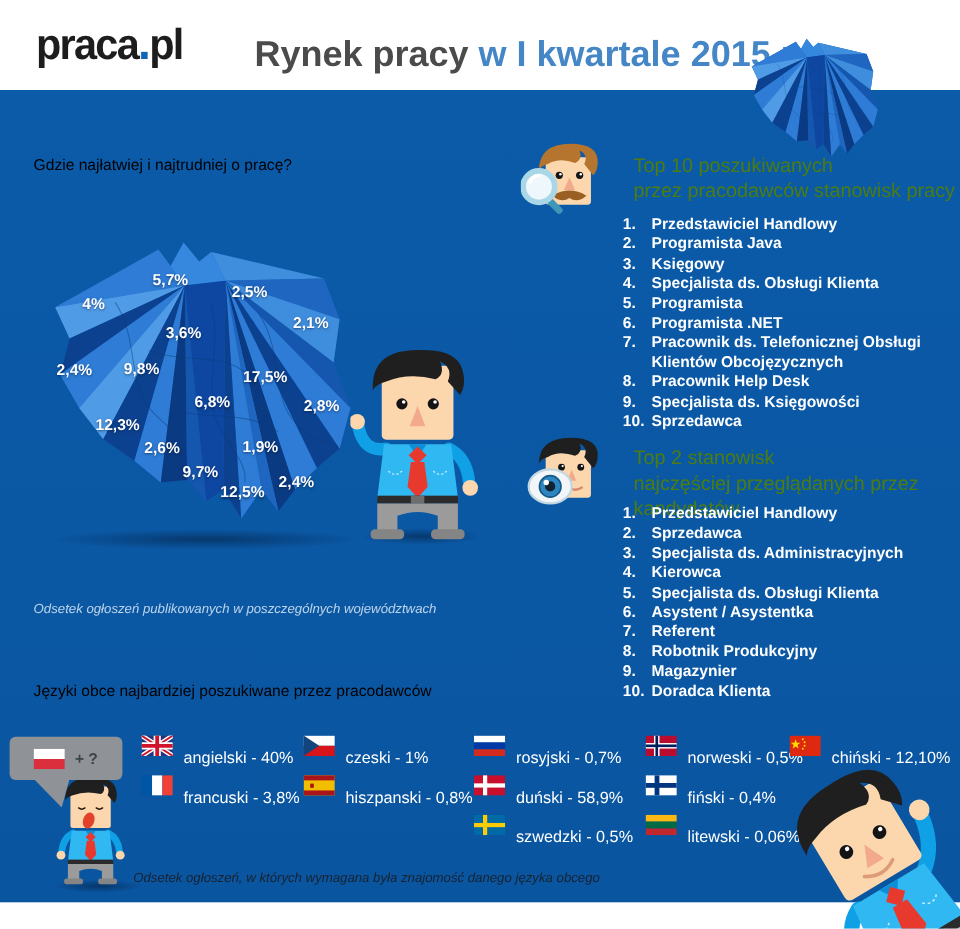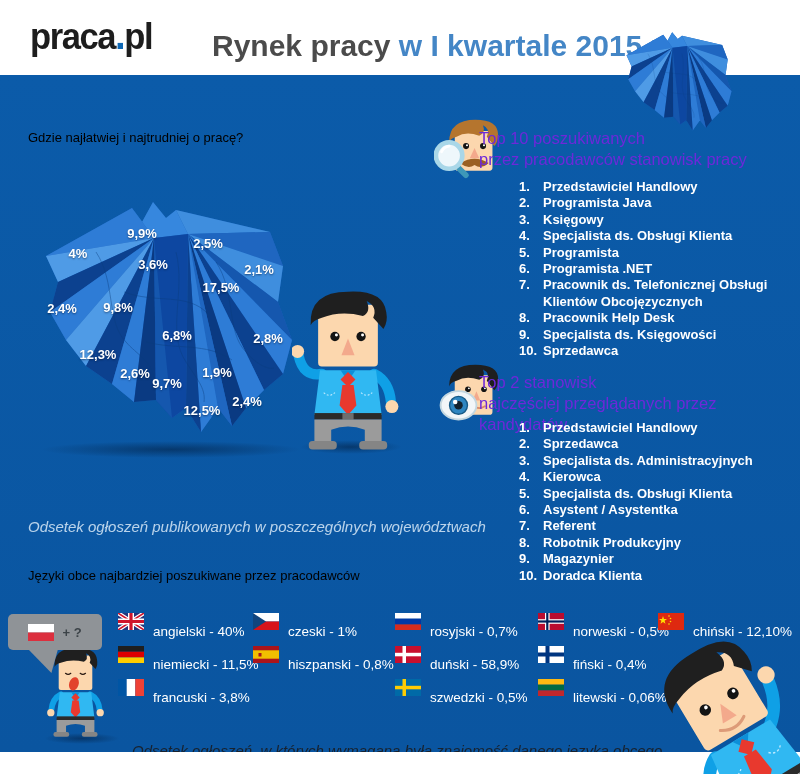--- a/index.html
+++ b/index.html
@@ -26,38 +26,38 @@
   .map-svg{position:absolute;left:0;top:0;width:280px;height:260px;}
   .map-label{position:absolute;transform:translate(-50%,-50%);color:#ffffff;font-size:13px;
              font-weight:700;white-space:nowrap;text-shadow:0 1px 2px rgba(0,20,50,.55);}
   .map-shadow{position:absolute;left:40px;top:441px;width:262px;height:17px;border-radius:50%;
               background:radial-gradient(ellipse at center,rgba(2,25,55,.5) 0%,rgba(2,25,55,0) 70%);}
   .char1-shadow{position:absolute;left:300px;top:440px;width:102px;height:14px;border-radius:50%;
               background:radial-gradient(ellipse at center,rgba(2,25,55,.5) 0%,rgba(2,25,55,0) 70%);}
   .char2-shadow{position:absolute;left:44px;top:733px;width:76px;height:11px;border-radius:50%;
               background:radial-gradient(ellipse at center,rgba(2,25,55,.5) 0%,rgba(2,25,55,0) 70%);}
 
-  .footnote{position:absolute;font-style:italic;font-size:15px;margin-top:16px;}
+  .footnote{position:absolute;font-style:italic;font-size:11px;}
   .footnote.light{color:rgba(230,242,252,.8);}
   .footnote.dark{color:#18222e;}
 
   
   .char{position:absolute;}
   .char1{left:292px;top:288px;width:112px;}
   .char2{left:44px;top:646px;width:63px;}
   .char3{left:640px;top:653px;width:138px;transform:rotate(-31deg);transform-origin:54px 36px;z-index:9;}
 
   
   .mini-map{position:absolute;left:622px;top:28px;width:120px;height:111px;z-index:8;}
 
   
   .list-icon{position:absolute;width:66px;height:64px;}
   .icon1{left:434px;top:116px;}
   .icon2{left:434px;top:362px;}
-  .list-heading{position:absolute;left:479px;color:#6d28d9;font-size:16.5px;line-height:21px;font-weight:400;}
+  .list-heading{position:absolute;left:528px;color:#4d7c0f;font-size:16.5px;line-height:21px;font-weight:400;}
   .toplist{position:absolute;left:519px;width:302px;color:#fff;counter-reset:item;}
   .toplist-row{position:relative;padding-left:24px;font-size:13px;font-weight:700;
                line-height:16.4px;counter-increment:item;}
   .toplist-row::before{content:counter(item) ".";position:absolute;left:0;top:0;font-weight:700;}
 
   
   .lang-col{position:absolute;top:612px;display:flex;flex-direction:column;gap:15px;}
   .lang-item{display:flex;align-items:center;gap:9px;height:18px;}
   .lang-item .flag{width:26px;height:17px;flex:none;display:block;}
   .lang-label{color:#ffffff;font-size:13.5px;white-space:nowrap;margin-top:20px;}
@@ -128,31 +128,31 @@
   <div class="section-heading" style="left:28px;top:130px;">Gdzie najłatwiej i najtrudniej o pracę?</div>
 
   <div class="map-shadow"></div>
   <div class="char1-shadow"></div>
 
   <div class="map-wrap">
     <svg class="map-svg" viewBox="0 0 280 260">
         <use href="#poland"></use>
       </svg>
     <span class="map-label" style="left:42px;top:61px">4%</span>
-    <span class="map-label" style="left:106px;top:41px">9,9%</span>
+    <span class="map-label" style="left:106px;top:41px">5,7%</span>
     <span class="map-label" style="left:172px;top:51px">2,5%</span>
     <span class="map-label" style="left:223px;top:77px">2,1%</span>
-    <span class="map-label" style="left:117px;top:72px">3,6%</span>
-    <span class="map-label" style="left:185px;top:95px">17,5%</span>
+    <span class="map-label" style="left:117px;top:85px">3,6%</span>
+    <span class="map-label" style="left:185px;top:122px">17,5%</span>
     <span class="map-label" style="left:26px;top:116px">2,4%</span>
     <span class="map-label" style="left:82px;top:115px">9,8%</span>
     <span class="map-label" style="left:141px;top:143px">6,8%</span>
     <span class="map-label" style="left:62px;top:162px">12,3%</span>
     <span class="map-label" style="left:99px;top:181px">2,6%</span>
-    <span class="map-label" style="left:131px;top:191px">9,7%</span>
+    <span class="map-label" style="left:131px;top:201px">9,7%</span>
     <span class="map-label" style="left:181px;top:180px">1,9%</span>
     <span class="map-label" style="left:232px;top:146px">2,8%</span>
     <span class="map-label" style="left:166px;top:218px">12,5%</span>
     <span class="map-label" style="left:211px;top:209px">2,4%</span>
   </div>
 
   <svg class="char char1" viewBox="0 0 120 180">
     <path d="M32,92 Q12,96 7,72" stroke="#0fa0e6" stroke-width="11" fill="none" stroke-linecap="round"></path>
     <circle cx="6" cy="68" r="7" fill="#fcd7ae"></circle>
     <path d="M88,92 Q104,100 106,122" stroke="#0fa0e6" stroke-width="11" fill="none" stroke-linecap="round"></path>
@@ -276,28 +276,20 @@
         <rect width="26" height="17" fill="#25337a"></rect>
         <path d="M0,0 L26,17 M26,0 L0,17" stroke="#ffffff" stroke-width="4"></path>
         <path d="M0,0 L26,17 M26,0 L0,17" stroke="#cf142b" stroke-width="1.6"></path>
         <path d="M13,0 V17 M0,8.5 H26" stroke="#ffffff" stroke-width="6"></path>
         <path d="M13,0 V17 M0,8.5 H26" stroke="#cf142b" stroke-width="3.2"></path>
       </svg>
       <span class="lang-label">angielski - 40%</span>
     </div>
     <div class="lang-item">
       <svg class="flag" viewBox="0 0 26 17">
-        <rect width="26" height="5.7" fill="#1f1f1f"></rect>
-          <rect y="5.7" width="26" height="5.7" fill="#dd0000"></rect>
-          <rect y="11.4" width="26" height="5.6" fill="#ffce00"></rect>
-      </svg>
-      <span class="lang-label">niemiecki - 11,5%</span>
-    </div>
-    <div class="lang-item">
-      <svg class="flag" viewBox="0 0 26 17">
         <rect width="8.7" height="17" fill="#0055a4"></rect>
           <rect x="8.7" width="8.6" height="17" fill="#ffffff"></rect>
           <rect x="17.3" width="8.7" height="17" fill="#ef4135"></rect>
       </svg>
       <span class="lang-label">francuski - 3,8%</span>
     </div>
   </div>
 
   <div class="lang-col" style="left:253px;">
     <div class="lang-item">
@@ -382,21 +374,21 @@
         <path d="M5,3 L6,6 L9,6 L6.6,7.8 L7.5,10.8 L5,9 L2.5,10.8 L3.4,7.8 L1,6 L4,6 Z" fill="#ffde00"></path>
         <circle cx="11" cy="3" r="0.8" fill="#ffde00"></circle>
           <circle cx="12.5" cy="5.5" r="0.8" fill="#ffde00"></circle>
         <circle cx="12.5" cy="8.5" r="0.8" fill="#ffde00"></circle>
           <circle cx="11" cy="11" r="0.8" fill="#ffde00"></circle>
       </svg>
       <span class="lang-label">chiński - 12,10%</span>
     </div>
   </div>
 
-  <div class="footnote dark" style="left:132px;top:726px;">Odsetek ogłoszeń, w których wymagana była znajomość danego języka obcego</div>
+  <div class="footnote dark" style="left:111px;top:726px;">Odsetek ogłoszeń, w których wymagana była znajomość danego języka obcego</div>
 
   <svg class="char char3" viewBox="0 0 120 180">
     <path d="M32,92 Q16,100 14,122" stroke="#0fa0e6" stroke-width="11" fill="none" stroke-linecap="round"></path>
     <circle cx="13" cy="127" r="7" fill="#fcd7ae"></circle>
     <path d="M88,92 Q103,80 106,58" stroke="#0fa0e6" stroke-width="11" fill="none" stroke-linecap="round"></path>
     <circle cx="107" cy="53" r="7.5" fill="#fcd7ae"></circle>
     <path d="M30,88 L90,88 L96,136 L24,136 Z" fill="#30b8f2"></path>
     <path d="M52,88 L60,100 L68,88 Z" fill="#0d8fd8"></path>
     <path d="M60,90 L52,98 L60,106 L68,98 Z" fill="#e8392e"></path>
     <path d="M54,104 L66,104 L69,126 L60,136 L51,126 Z" fill="#e8392e"></path>

